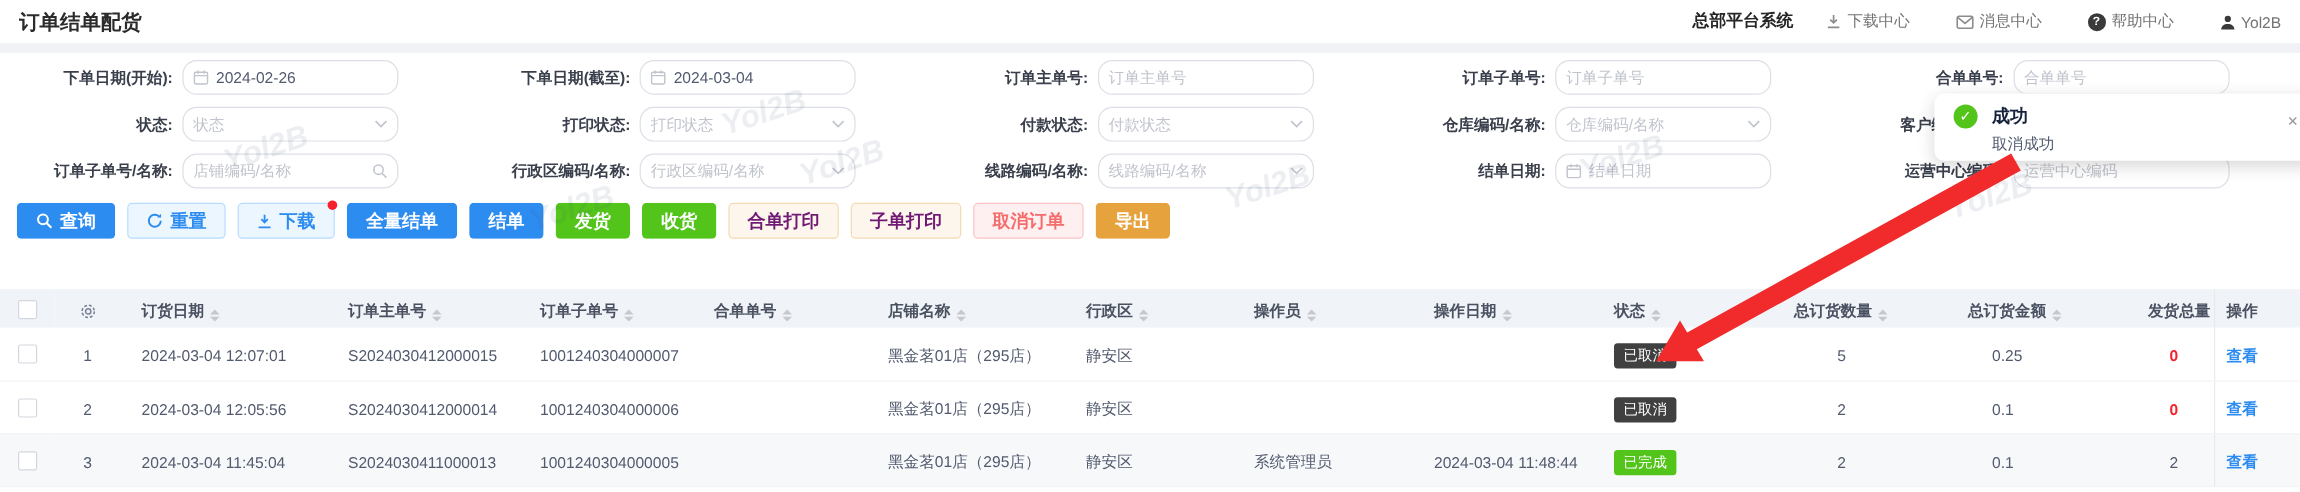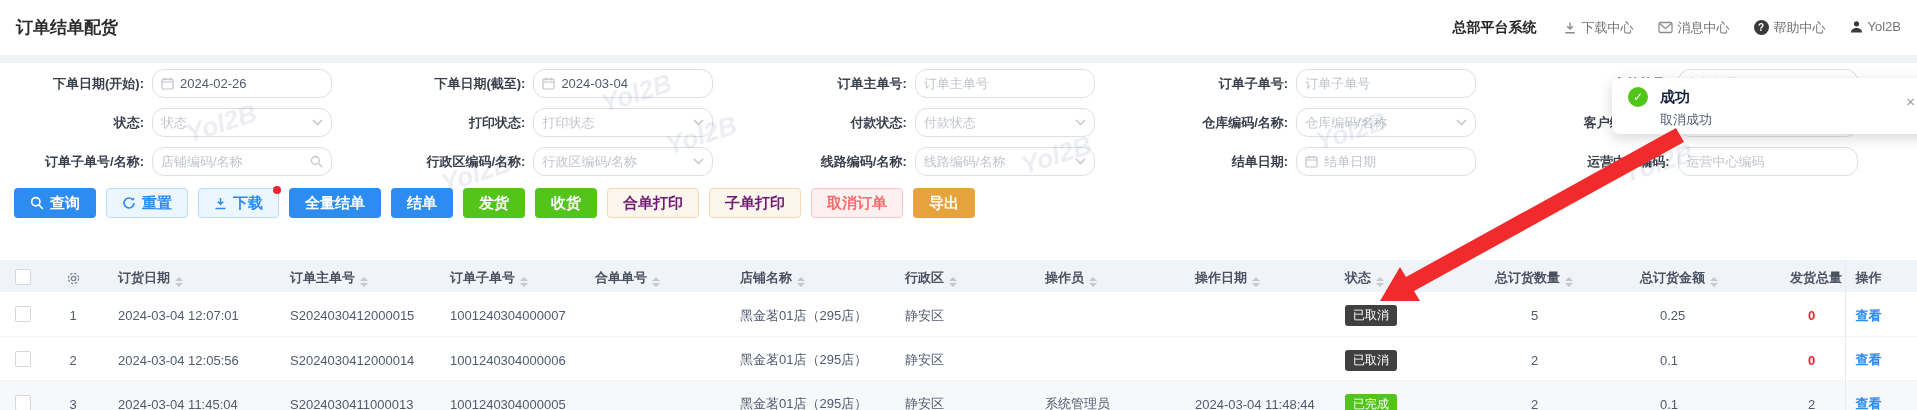--- a/index.html
+++ b/index.html
@@ -1,18 +1,18 @@
 <!DOCTYPE html>
 <html><head>
 <meta charset="utf-8">
 <style>
   html,body{margin:0;padding:0;overflow:hidden;background:#fff;}
   .page{position:relative;width:1917px;height:410px;font-family:"Liberation Sans","DejaVu Sans",sans-serif;background:#fff;overflow:hidden;color:#333;}
   
-  .top{height:55px;display:flex;align-items:center;justify-content:space-between;padding:0 16px;box-sizing:border-box;background:#fff;}
+  .top{height:36px;display:flex;align-items:center;justify-content:space-between;padding:0 16px;box-sizing:border-box;background:#fff;}
   .page-title{font-size:17px;font-weight:700;color:#2b2b2b;}
   .topnav{display:flex;align-items:center;gap:24px;font-size:13px;color:#737373;}
   .sysname{font-size:14px;font-weight:700;color:#262626;margin-right:2px;}
   .nav-item{display:flex;align-items:center;gap:5px;cursor:pointer;white-space:nowrap;}
   .nav-item svg{display:block;}
   .help-bubble{width:15px;height:15px;border-radius:50%;background:#3a3a3a;color:#fff;display:inline-flex;align-items:center;justify-content:center;font-size:10px;font-weight:700;}
   .help-bubble::before{content:"?";}
   .strip{height:8px;background:#f0f2f5;}
   
   .filters{display:grid;grid-template-columns:repeat(5,1fr);row-gap:10px;padding:6px 4px 0 6px;}
@@ -88,21 +88,21 @@
 </style>
 </head>
 <body>
 
 <div class="page">
 
   <div class="top">
     <div class="page-title">订单结单配货</div>
     <div class="topnav">
       <span class="sysname">总部平台系统</span>
-      <span style="display:flex;gap:24px;align-items:flex-start;">
+      <span style="display:flex;gap:38px;align-items:center;">
 
           <span class="nav-item">
             <svg class="ic" width="14" height="14" viewBox="0 0 14 14">
               <path d="M7 1.5v6.5M4.2 5.3L7 8.1l2.8-2.8M2.2 11.8h9.6" fill="none" stroke="#8c8c8c" stroke-width="1.4"></path>
             </svg>
 
             <span>下载中心</span>
           </span>
 
           <span class="nav-item">

